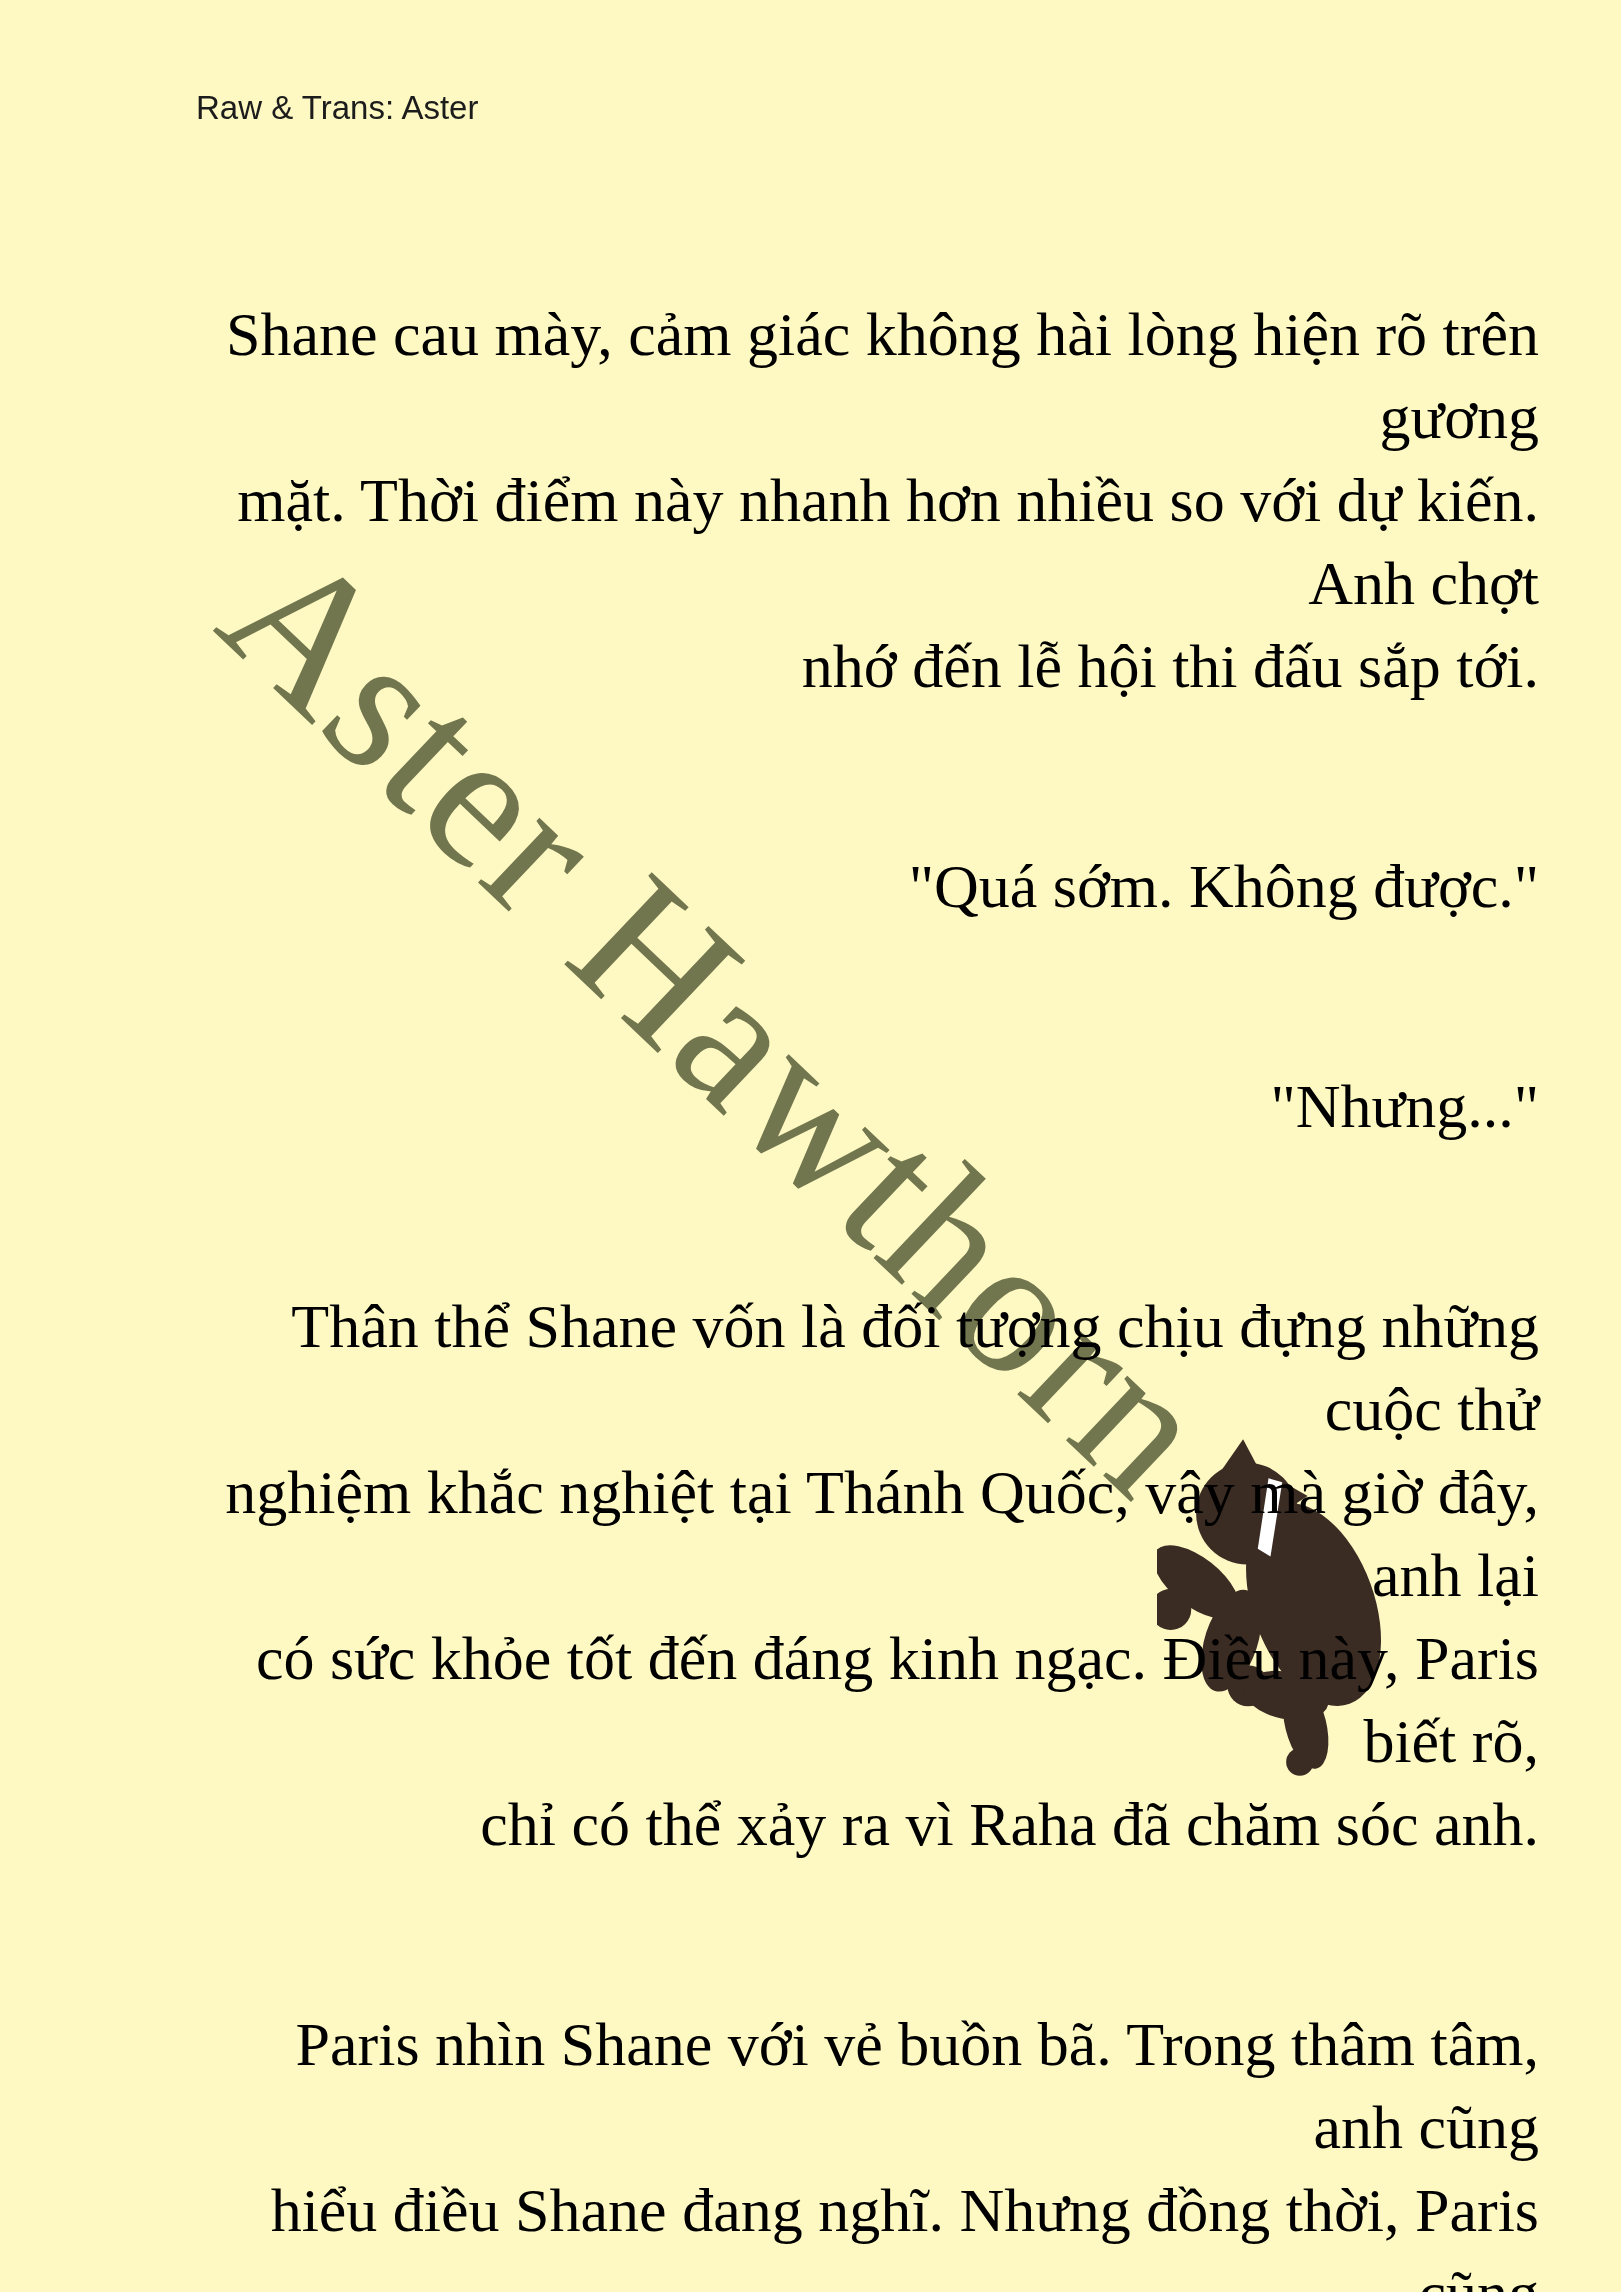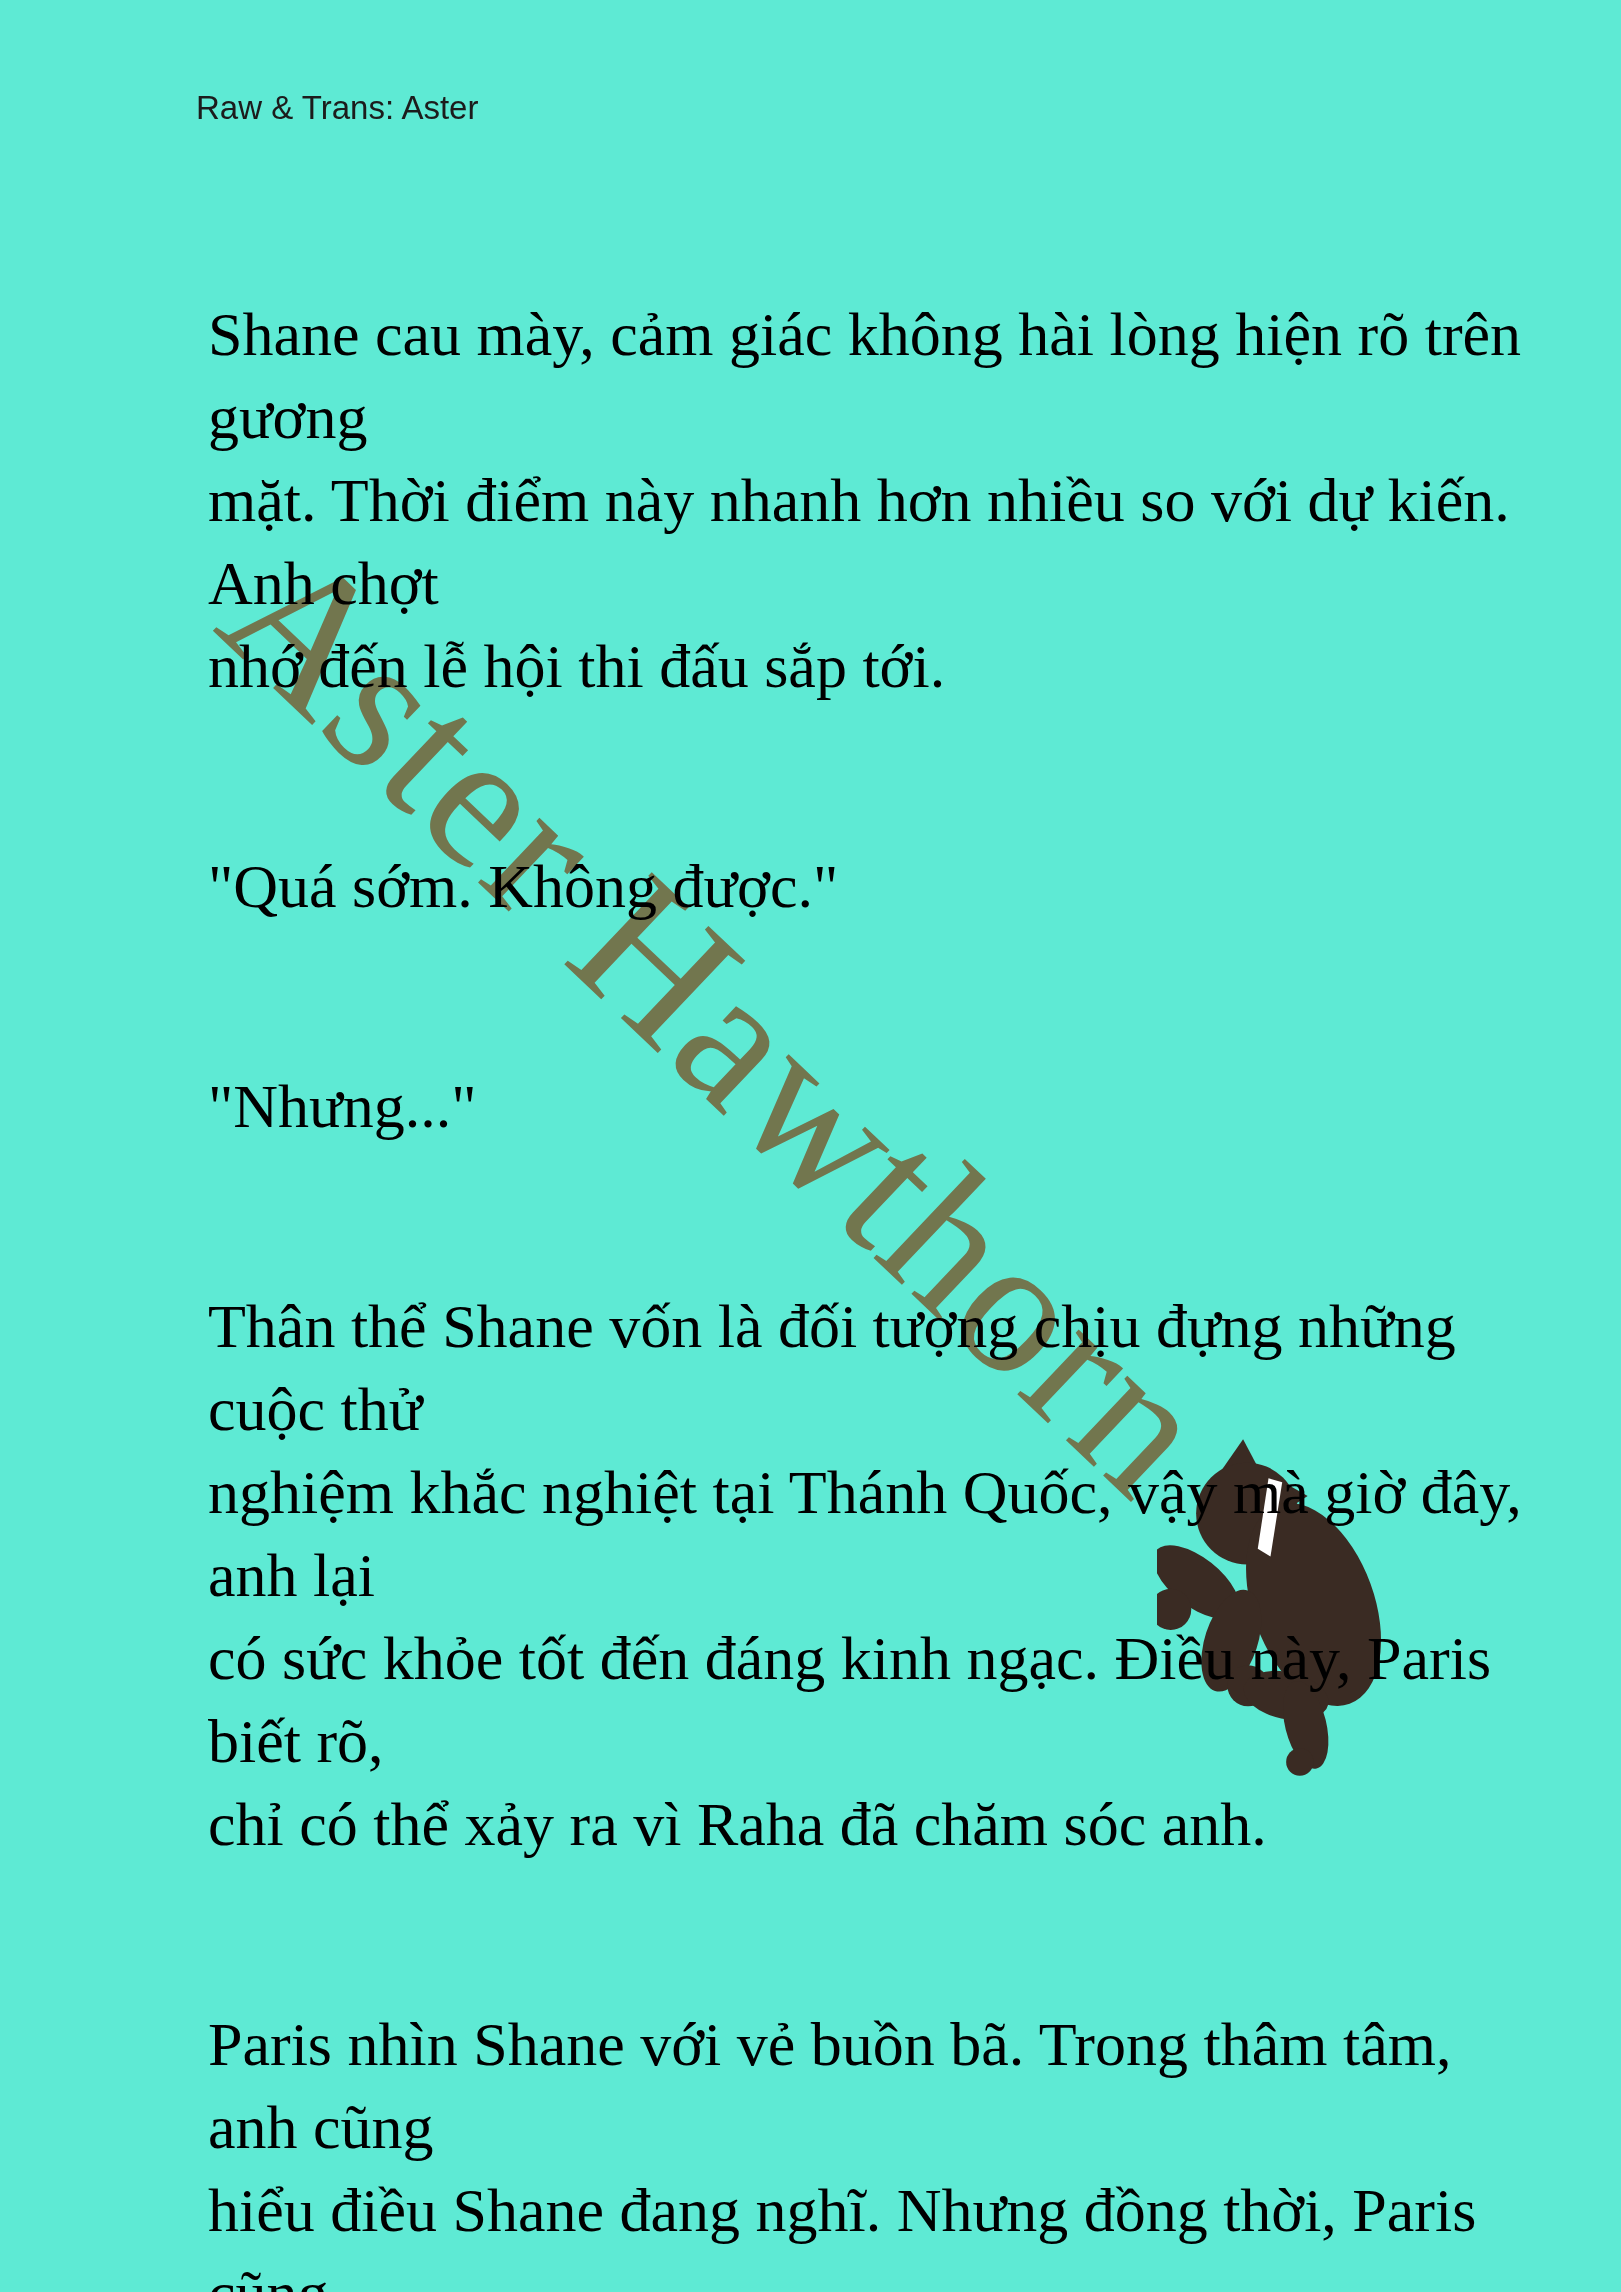--- a/index.html
+++ b/index.html
@@ -59,21 +59,21 @@
   .cat {
     position: absolute;
     left: 1157px;
     top: 1433px;
     z-index: 1;
   }
 </style>
 </head>
 <body>
 
-<div class="page" style="background: #5eead4;">
+<div class="page" style="background: #fef9c3; text-align: right;">
 
   <div class="credits">Raw &amp; Trans: Aster</div>
 
   <div class="watermark" style="color: rgb(114, 118, 78);">Aster Hawthorn</div>
 
   <div class="body-text">
       <p class="para">Shane cau mày, cảm giác không hài lòng hiện rõ trên gương
 mặt. Thời điểm này nhanh hơn nhiều so với dự kiến. Anh chợt
 nhớ đến lễ hội thi đấu sắp tới.</p>
       <p class="para">"Quá sớm. Không được."</p>

